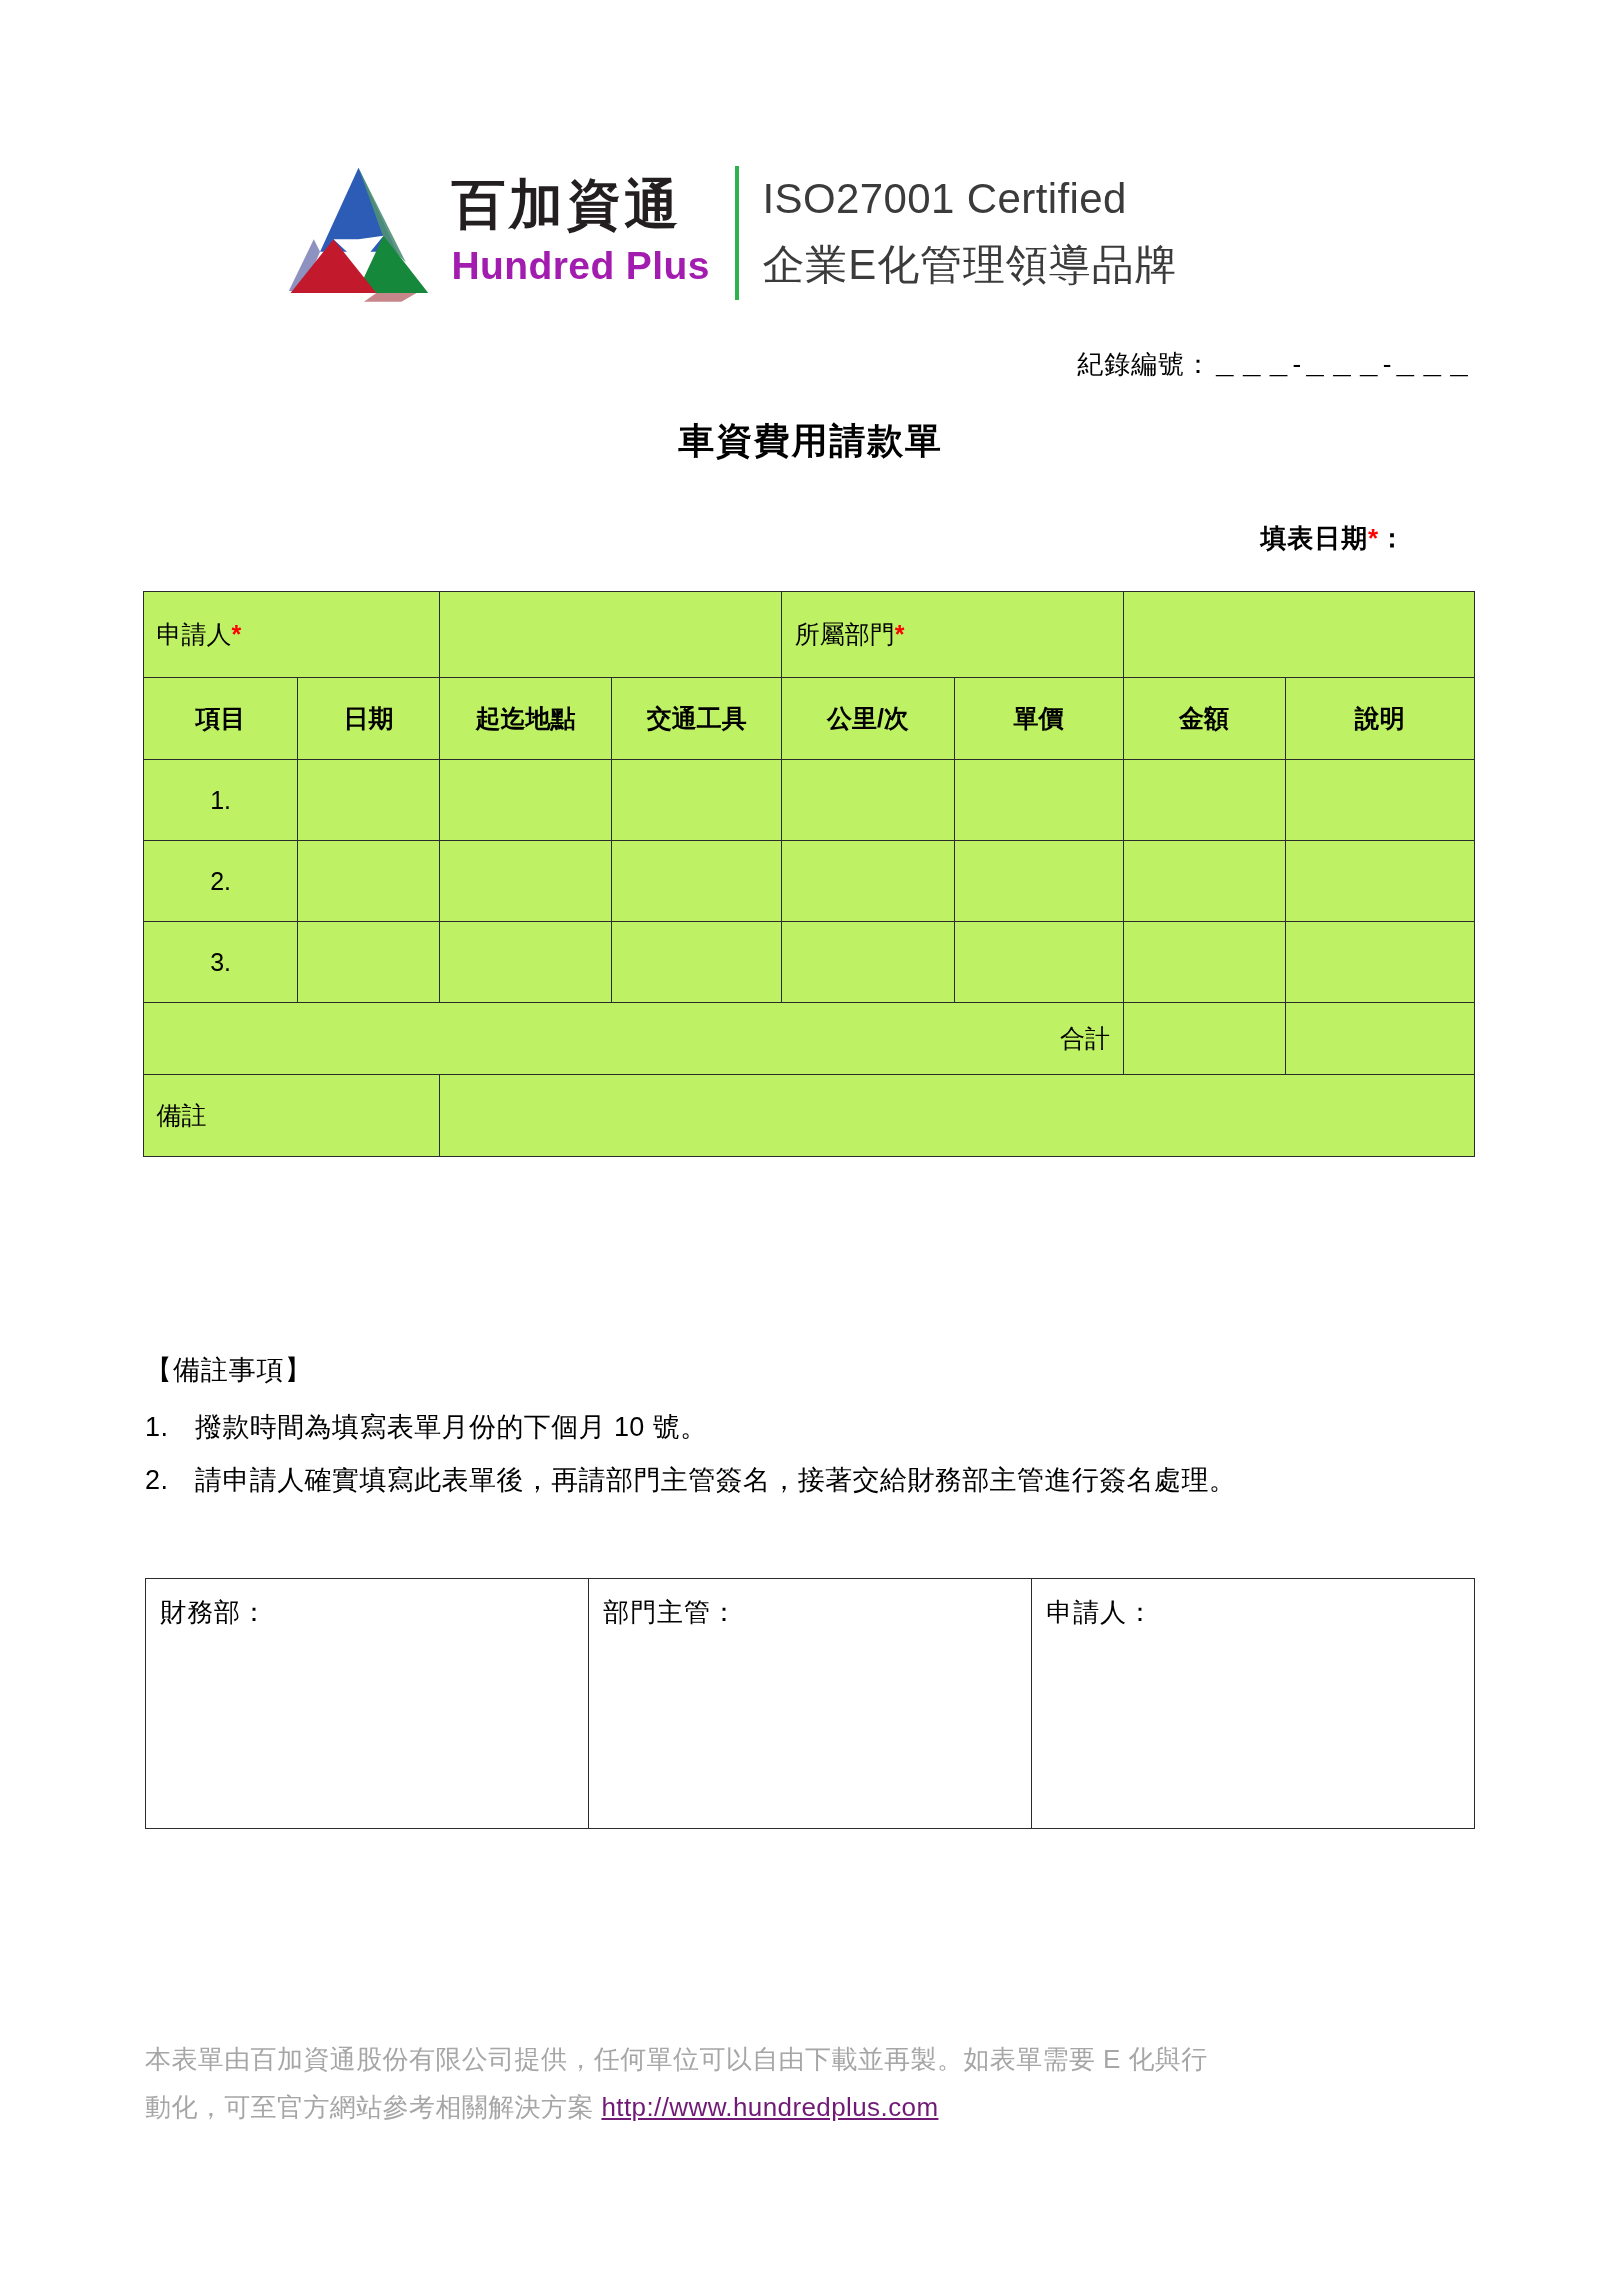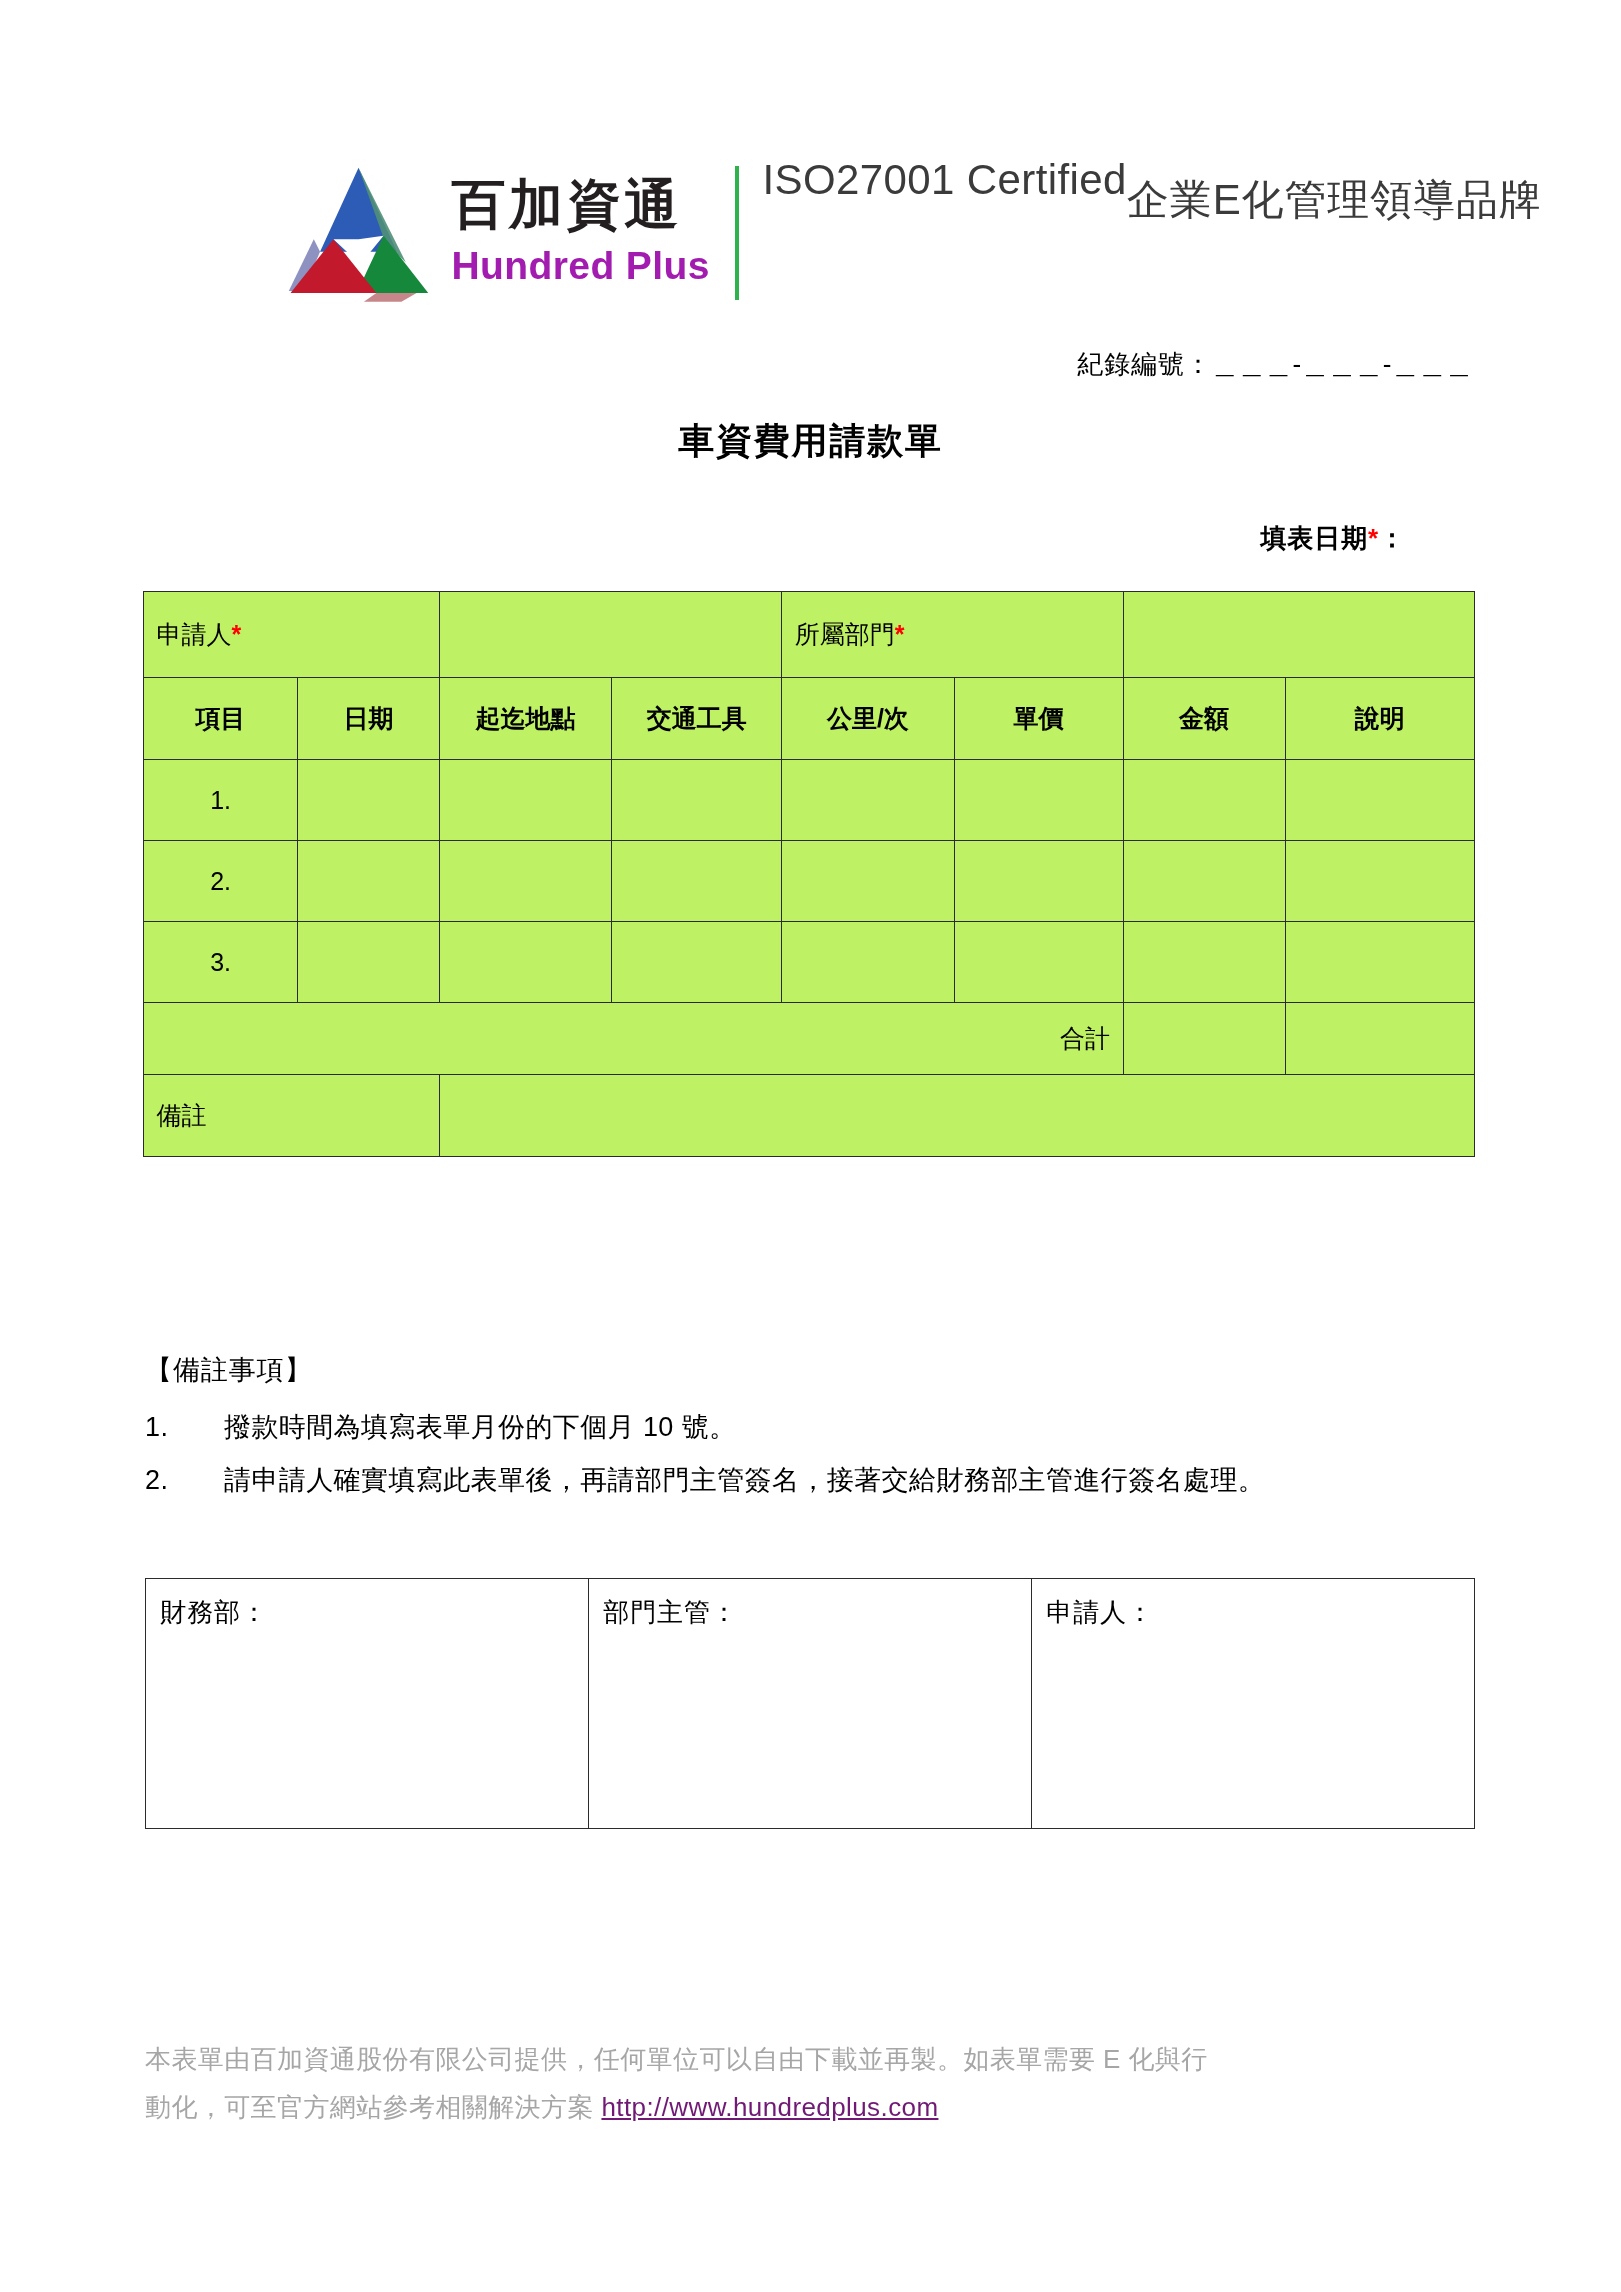--- a/index.html
+++ b/index.html
@@ -62,21 +62,21 @@
   }
   .logo-divider {
     width: 4.5px;
     height: 134px;
     background: #2eb24c;
     margin: 0 23px 0 3.6px;
     flex: 0 0 auto;
   }
   .logo-tag {
     display: flex;
-    flex-direction: row;
+    flex-direction: column;
     justify-content: center;
     height: 152px;
   }
   .logo-tag-en {
     font-size: 42px;
     line-height: 1.1;
     color: #3b3b3b;
     letter-spacing: 0.4px;
   }
   .logo-tag-cn {
@@ -163,21 +163,21 @@
     display: flex;
     font-size: 27px;
     line-height: 1.45;
     margin-bottom: 14.3px;
     letter-spacing: 0.4px;
   }
   .note-num {
     width: 50px;
     flex: 0 0 auto;
   }
-  .note-text { flex: 1 1 auto; margin-left: 29px; }
+  .note-text { flex: 1 1 auto; }
 
   
   table.sign {
     position: absolute;
     left: 145px;
     top: 1578px;
     width: 1330px;
     border-collapse: collapse;
     table-layout: fixed;
   }

